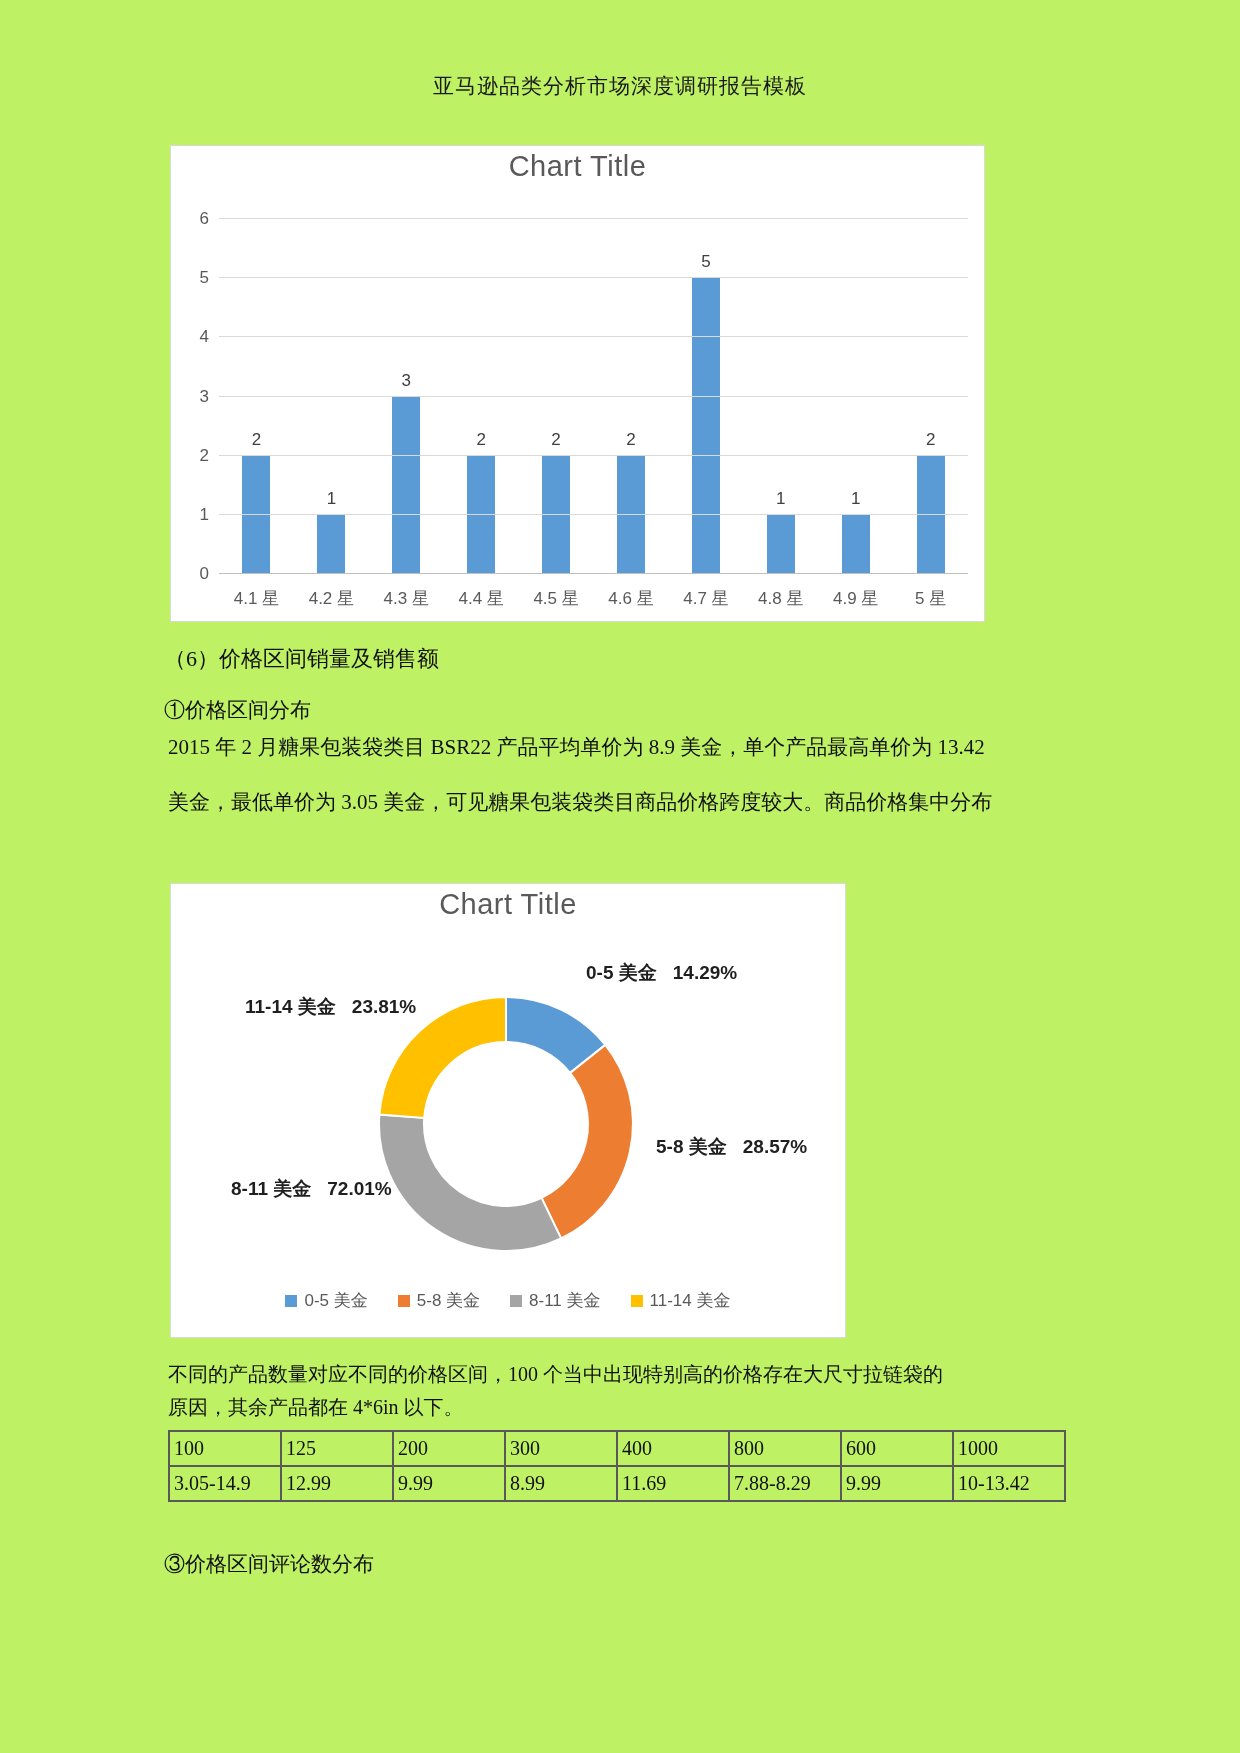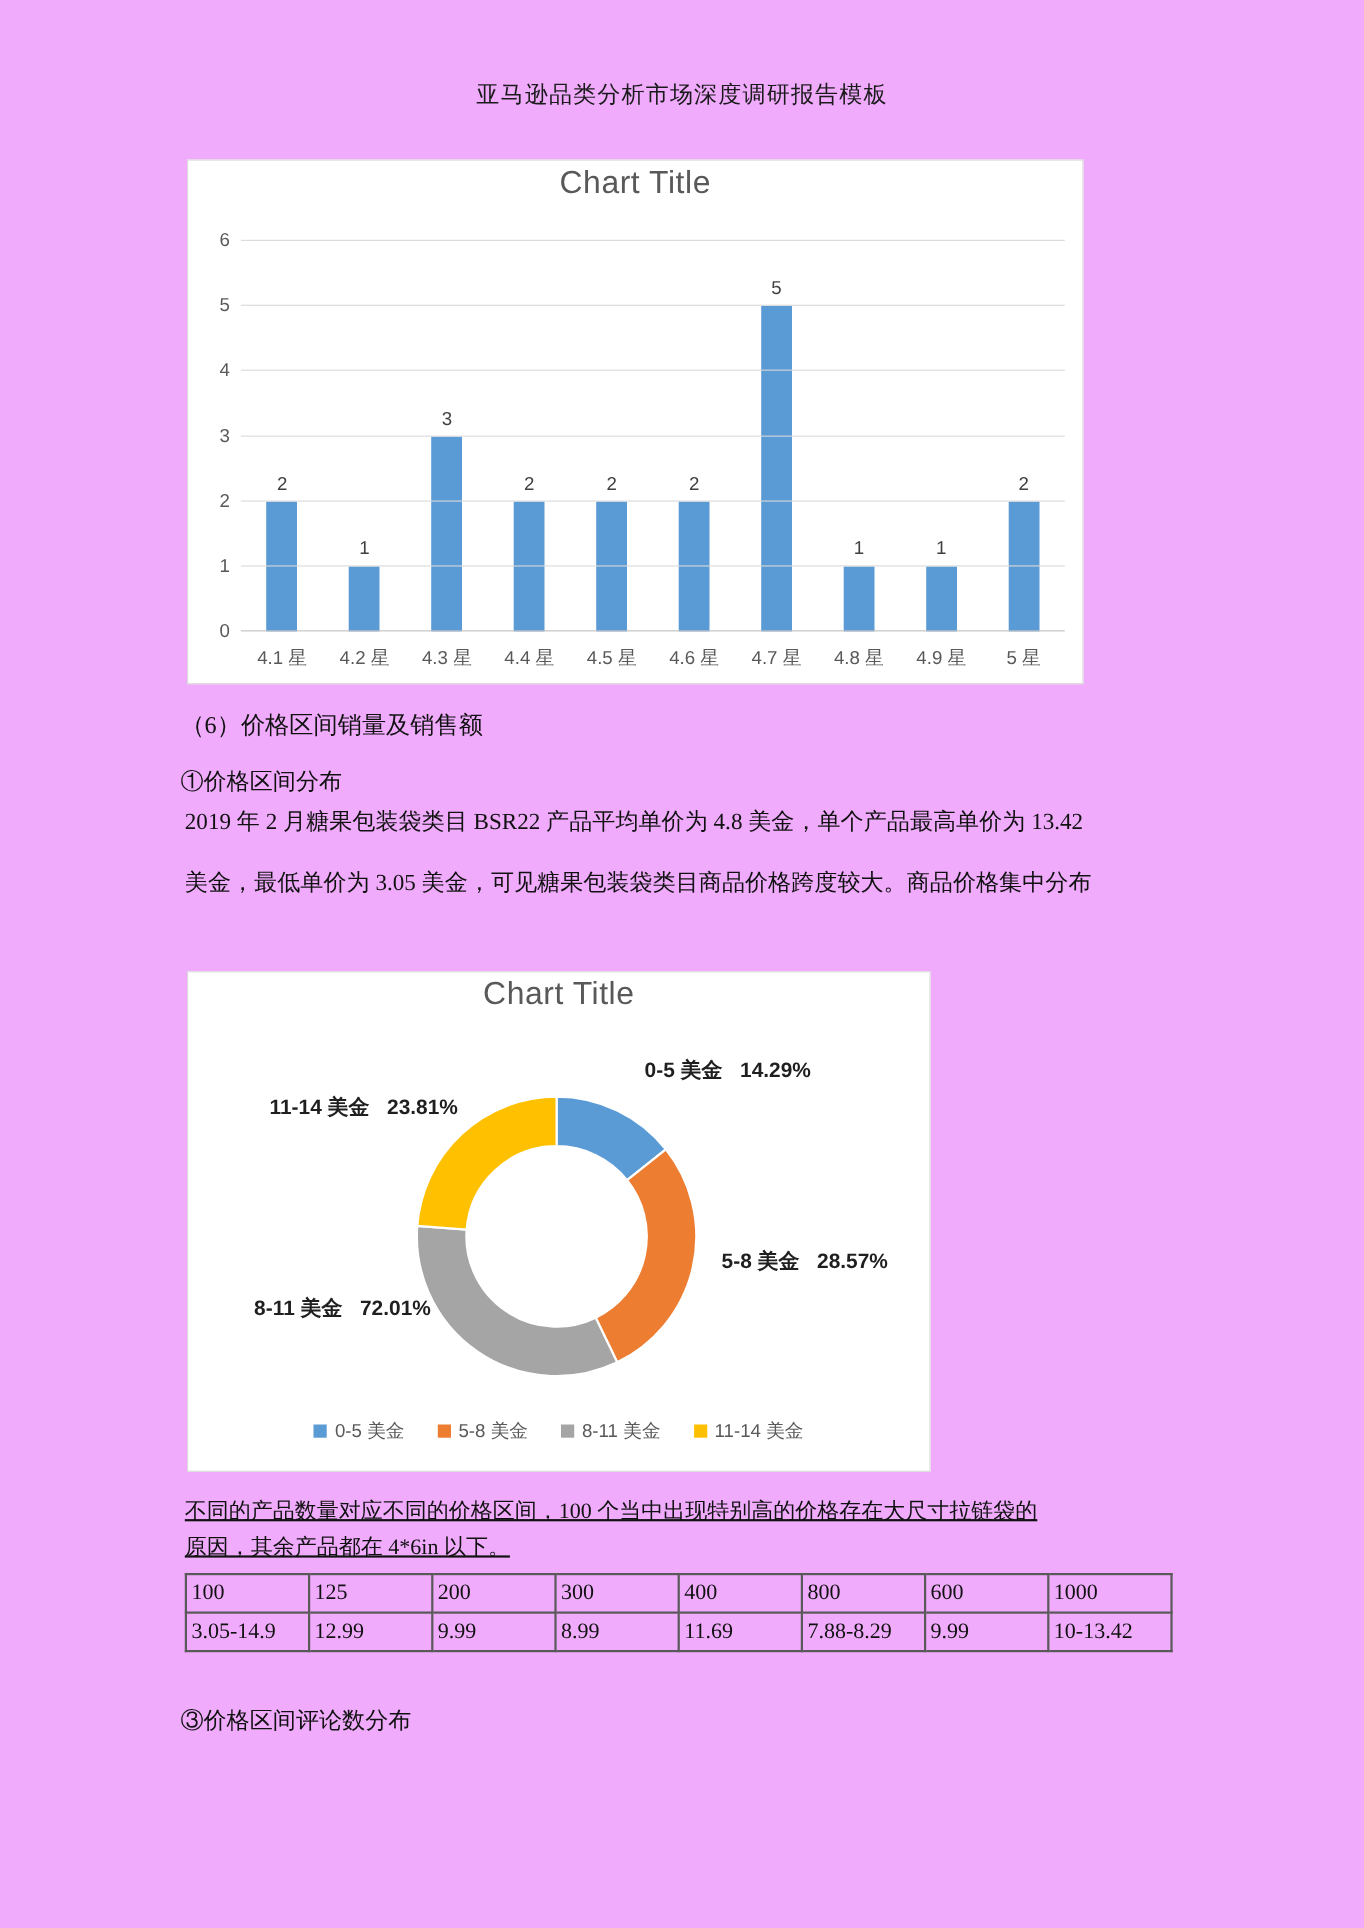--- a/index.html
+++ b/index.html
@@ -1,36 +1,36 @@
 <!DOCTYPE html>
 <html><head>
 <meta charset="utf-8">
 <style>
   html,body{margin:0;padding:0;background:#ffffff;}
   .page{
     position:relative;
     width:1240px;height:1753px;
     margin:0 auto;
-    background:#f0abfc;
+    background:#bef264;
     font-family:"Liberation Serif","DejaVu Serif",serif;
     color:#000;
     overflow:hidden;
   }
   
   .doc-header{
     position:absolute;top:72px;left:0;width:100%;
     text-align:center;font-size:21px;color:#1a1a1a;letter-spacing:1px;
   }
   .h-section{position:absolute;left:164px;font-size:22px;color:#111;}
   .h6{top:644px;}
   .sub1{top:696px;font-size:21px;}
   .para1{position:absolute;left:168px;top:720px;width:912px;font-size:21px;color:#111;}
   .para1 .pline{height:55px;line-height:55px;white-space:nowrap;}
   .para2{position:absolute;left:168px;top:1358px;width:912px;font-size:20px;color:#111;}
-  .para2 .p2line{height:33px;line-height:33px;white-space:nowrap;text-decoration:underline;}
+  .para2 .p2line{height:33px;line-height:33px;white-space:nowrap;}
   .h3bottom{top:1550px;font-size:21px;}
 
   
   .chart-box{
     position:absolute;background:#fff;border:1px solid #d9d9d9;
     font-family:"Liberation Sans","DejaVu Sans",sans-serif;box-sizing:border-box;
   }
   .bar-box{left:170px;top:145px;width:815px;height:477px;}
   .chart-title{
     position:absolute;top:4px;left:0;width:100%;text-align:center;
@@ -159,21 +159,21 @@
         <div class="x-lab">4.7 星</div>
         <div class="x-lab">4.8 星</div>
         <div class="x-lab">4.9 星</div>
         <div class="x-lab">5 星</div>
       </div>
   </div>
 
   <div class="h-section h6">（6）价格区间销量及销售额</div>
   <div class="h-section sub1">①价格区间分布</div>
   <div class="para1">
-    <div class="pline">2019 年 2 月糖果包装袋类目 BSR22 产品平均单价为 4.8 美金，单个产品最高单价为 13.42</div>
+    <div class="pline">2015 年 2 月糖果包装袋类目 BSR22 产品平均单价为 8.9 美金，单个产品最高单价为 13.42</div>
     <div class="pline">美金，最低单价为 3.05 美金，可见糖果包装袋类目商品价格跨度较大。商品价格集中分布</div>
   </div>
 
   <div class="chart-box donut-box" id="donut-box">
     <div class="chart-title">Chart Title</div>
     <svg class="donut-svg" id="donut-svg" width="270" height="270" viewBox="0 0 270 270">
         <path d="M135 8 A127 127 0 0 1 234.31391707679768 55.84353548279867 L199.12394645903473 83.89110165031096 A82 82 0 0 0 135 53 Z" fill="#5B9BD5" stroke="#ffffff" stroke-width="2"></path>
         <path d="M234.31391707679768 55.84353548279867 A127 127 0 0 1 190.0826928029027 249.4329364893738 L170.56520322707104 208.885833008887 A82 82 0 0 0 199.12394645903473 83.89110165031096 Z" fill="#ED7D31" stroke="#ffffff" stroke-width="2"></path>
         <path d="M190.0826928029027 249.4329364893738 A127 127 0 0 1 8.354833852941766 125.51306732478749 L53.22910532237185 128.87457890261868 A82 82 0 0 0 170.56520322707104 208.885833008887 Z" fill="#A5A5A5" stroke="#ffffff" stroke-width="2"></path>
         <path d="M8.354833852941766 125.51306732478749 A127 127 0 0 1 134.99999999999997 8 L134.99999999999997 53 A82 82 0 0 0 53.22910532237185 128.87457890261868 Z" fill="#FFC000" stroke="#ffffff" stroke-width="2"></path>

